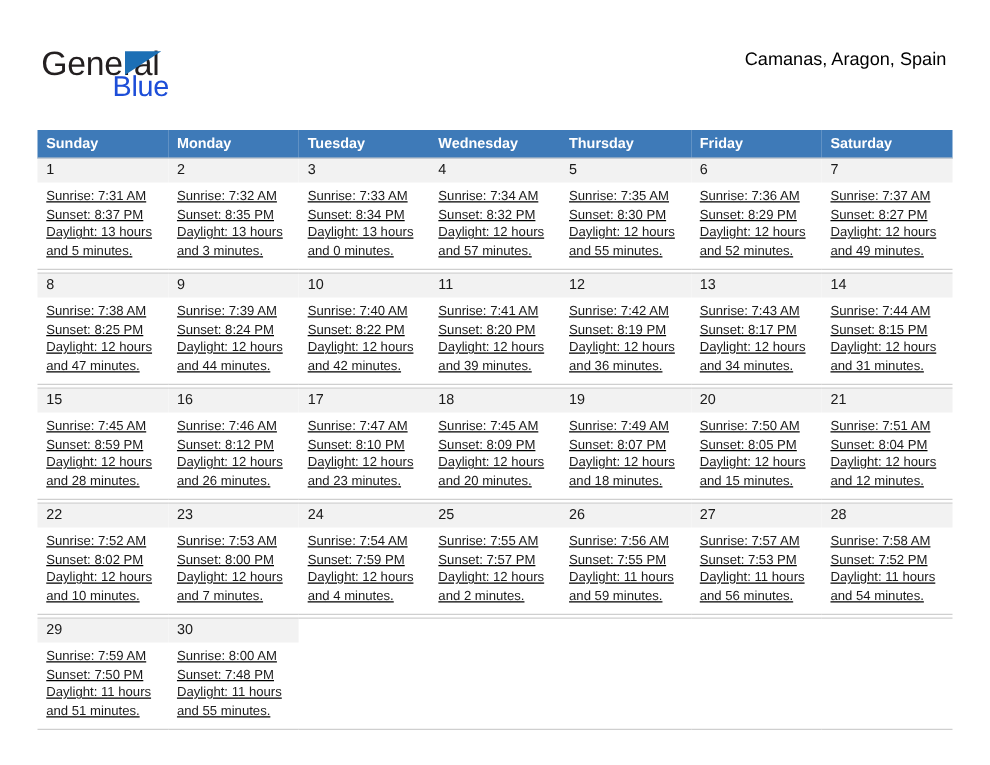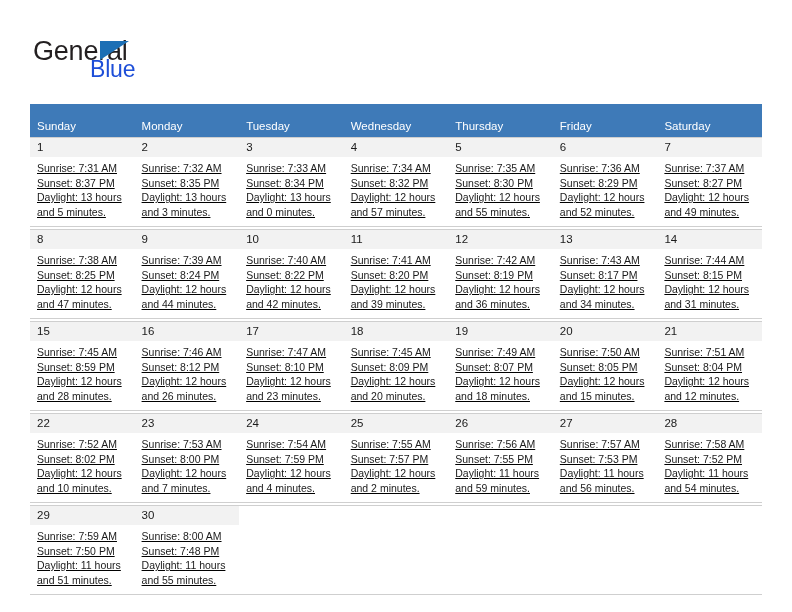--- a/index.html
+++ b/index.html
@@ -94,23 +94,23 @@
     width: 732px;
     border-collapse: collapse;
     table-layout: fixed;
   }
   .calendar col { width: 104.57px; }
 
   .calendar thead th {
     background: #3e7ab8;
     color: #ffffff;
     font-size: 11.5px;
-    font-weight: normal;
+    font-weight: bold;
     text-align: left;
-    padding: 16px 0 5px 7px;
+    padding: 5px 0 5px 7px;
     height: 11px;
     border: none;
   }
 
   .calendar tbody td {
     vertical-align: top;
     padding: 0;
     border: none;
     height: 88px;
     background: #ffffff;
@@ -155,20 +155,21 @@
 
   <div class="header">
 
     <div class="logo">
       <span class="logo-general">General</span>
       <span class="logo-triangle"></span>
       <span class="logo-blue">Blue</span>
     </div>
 
     <div class="title-block">
+      <div class="cal-subtitle">Camanas, Aragon, Spain</div>
     </div>
 
   </div>
 
   <table class="calendar">
     <colgroup>
       <col>
         <col>
         <col>
         <col>

